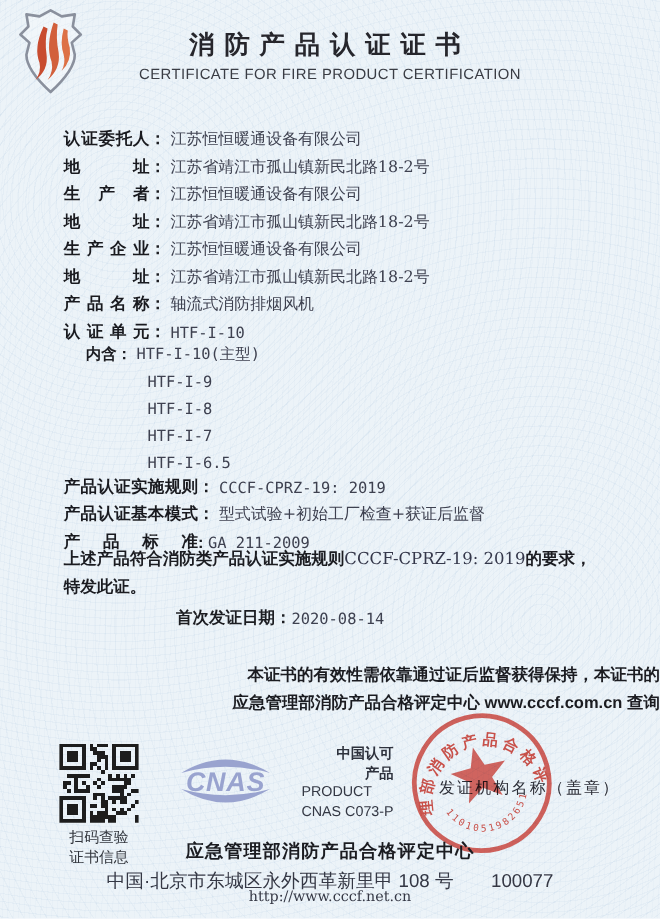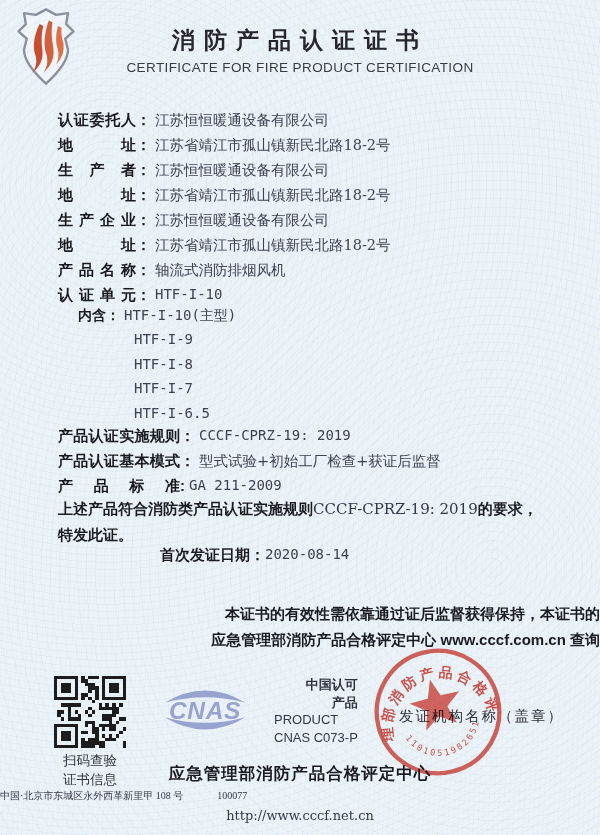--- a/index.html
+++ b/index.html
@@ -20,21 +20,21 @@
   .subtitle{left:0;right:0;top:60px;text-align:center;font-size:13.5px;color:#393c44;letter-spacing:0.4px;}
   .certno{left:352px;top:91px;font-size:13.5px;}
   .certno .lab{font-family:"DejaVu Serif",serif;color:#2b2d36;}
   .certno .val{font-family:"DejaVu Serif",serif;color:#363945;letter-spacing:0.5px;}
   
   .lblcol{display:inline-block;width:78px;text-align:justify;text-align-last:justify;font-weight:700;font-size:15px;color:#191a1f;}
   .lblwide{display:inline-block;width:122px;text-align:justify;text-align-last:justify;font-weight:700;font-size:15px;color:#191a1f;}
   .colon{font-weight:700;font-size:15px;margin-right:4px;}
   .val{font-family:"DejaVu Serif",serif;font-size:14.5px;color:#3e4150;}
   .valmono{font-family:"DejaVu Sans Mono",monospace;font-size:14px;color:#3e4150;}
-  .frow{height:25px;display:flex;align-items:flex-start;}
+  .frow{height:25px;display:flex;align-items:flex-end;}
   #fields{left:58px;top:111px;}
   #models{left:78px;top:307px;}
   #models .frow{height:24.4px;}
   #models .mlbl{font-weight:700;font-size:14px;}
   #models .indent{margin-left:56px;}
   #rules{left:58px;top:427px;}
   #statement{left:58px;top:496px;width:492px;font-size:15px;font-weight:700;line-height:25px;color:#1b1c21;}
   #statement .code{font-family:"DejaVu Serif",serif;font-weight:400;color:#34374a;}
   #date-first{left:160px;top:546px;}
   #date-issue{left:58px;top:571px;}
@@ -44,21 +44,21 @@
   
   #qr{left:54px;top:676px;width:72px;height:72px;}
   #qr svg{width:72px;height:72px;fill:#1d1d1d;shape-rendering:crispEdges;}
   #qr-caption{left:36px;top:751px;width:108px;text-align:center;font-size:13.5px;line-height:19px;color:#33373e;}
   #cnas-logo{left:156px;top:678px;width:98px;height:64px;}
   #cnas-text{left:274px;top:676px;font-size:13px;line-height:17.5px;color:#343844;}
   #cnas-text .cjk{font-weight:700;color:#2e323d;text-align:right;}
   #stamp{left:371px;top:645px;width:134px;height:134px;transform:rotate(-14deg);mix-blend-mode:multiply;opacity:0.92;}
   #stamp-overlay{left:399px;top:707px;width:190px;font-family:"DejaVu Serif",serif;font-size:14.5px;letter-spacing:2px;color:#2c2e37;}
   #org{left:0;right:0;top:763px;text-align:center;font-weight:700;font-size:16.5px;color:#1b1c21;letter-spacing:1px;}
-  #addr{left:0;right:0;top:789px;font-family:Liberation Serif, serif;font-size:10px;color:#343744;}
+  #addr{left:0;right:0;top:789px;text-align:center;font-family:Liberation Sans, sans-serif;font-size:17px;color:#343744;}
   #url{left:0;right:0;top:808px;text-align:center;font-family:"DejaVu Serif",serif;font-size:13px;color:#343744;}
 </style>
 </head>
 <body>
 
 <div id="page">
 
   <div class="abs logo">
     <svg viewBox="0 0 72 88" width="66" height="84">
       <path d="M36 3 L47 9 L60 7 L58 19 L66 27 L57 35 L60 47 Q60 62 36 84 Q12 62 12 47 L15 35 L6 27 L14 19 L12 7 L25 9 Z" fill="rgba(255,255,255,0.25)" stroke="#8a909d" stroke-width="2.6" stroke-linejoin="round"></path>

